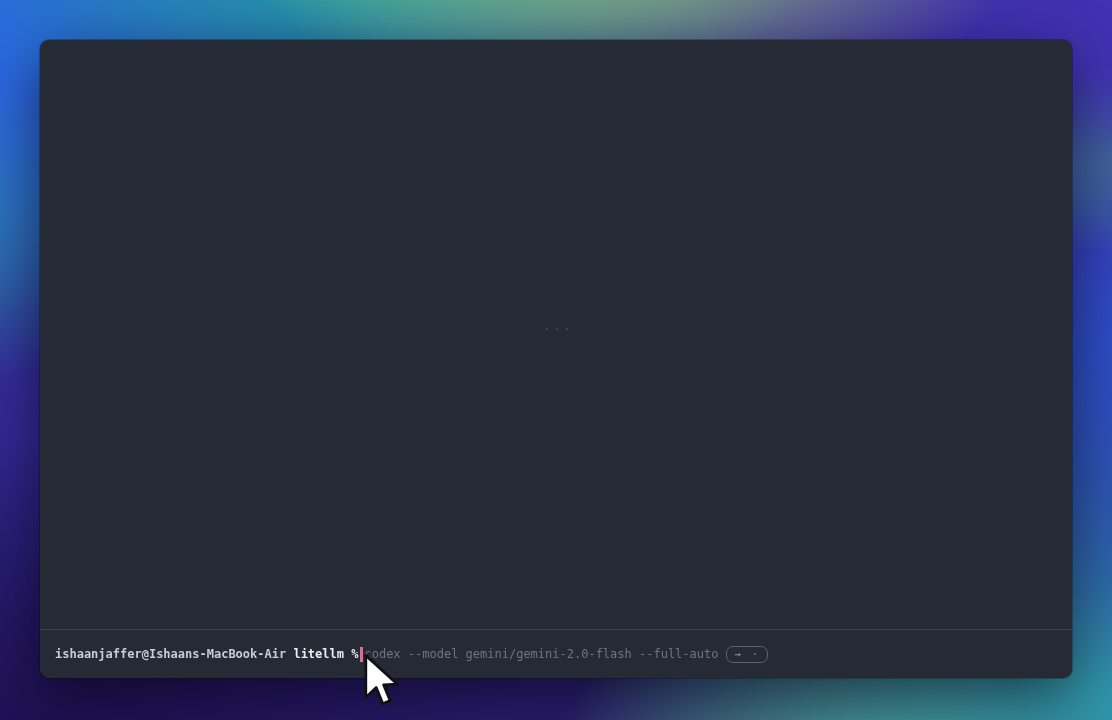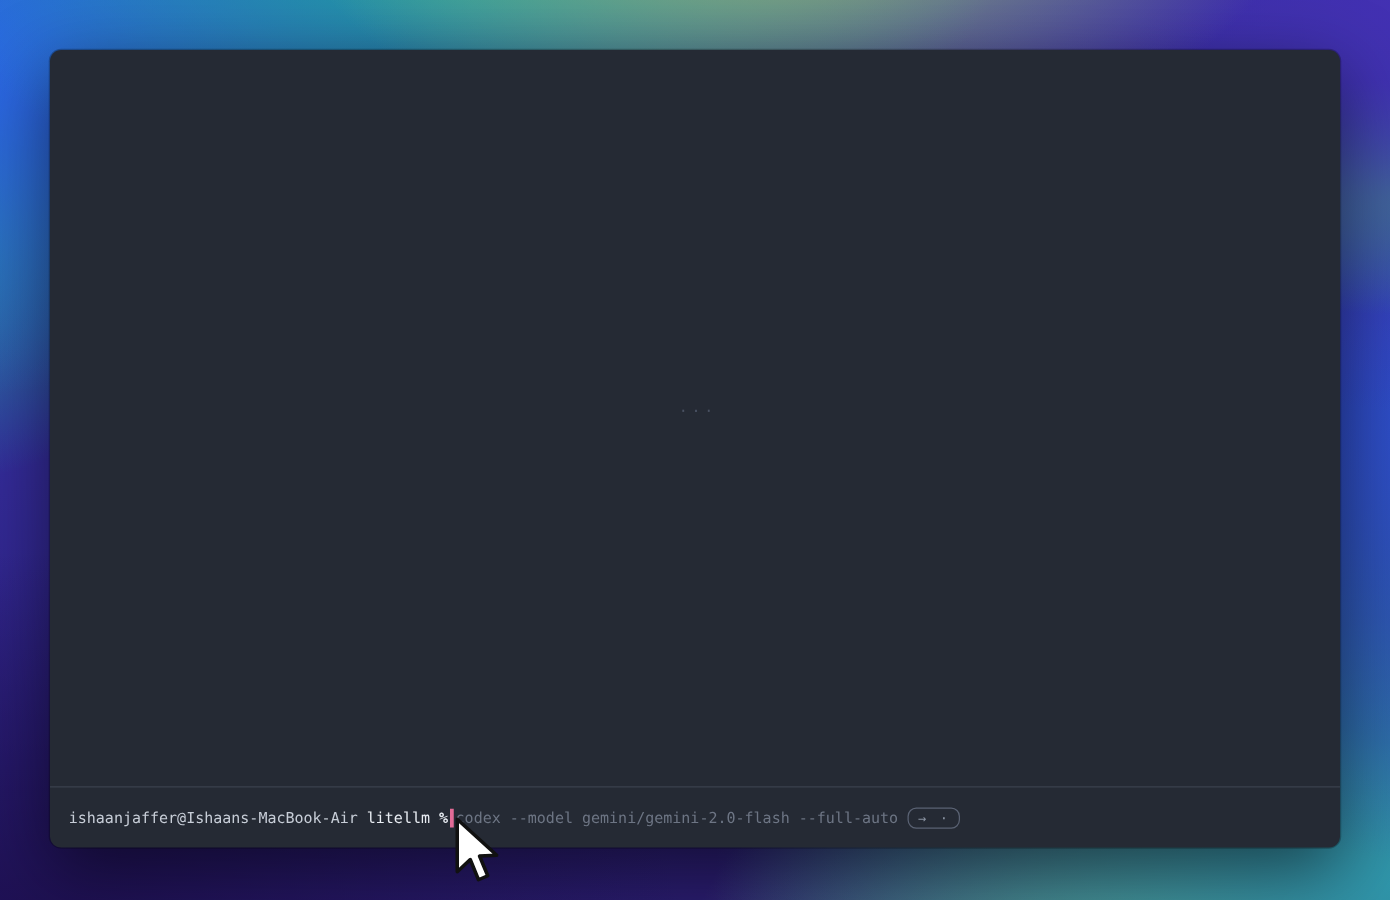--- a/index.html
+++ b/index.html
@@ -54,22 +54,22 @@
   .prompt-bar {
     position: absolute;
     left: 0; right: 0; bottom: 0;
     height: 48px;
     display: flex;
     align-items: center;
     padding-left: 15px;
     font-size: 12px;
     white-space: pre;
   }
-  .prompt-user  { font-weight: 400; }
-  .prompt-dir   { font-weight: 400; }
+  .prompt-user  { font-weight: 700; }
+  .prompt-dir   { font-weight: 700; }
   .prompt-sym   { font-weight: 700; }
   .text-caret {
     display: inline-block;
     width: 3px; height: 15px;
     margin: 0 1px 0 2px;
     vertical-align: -3px;
   }
   .suggestion { }
   .hint-badge {
     display: inline-flex;

